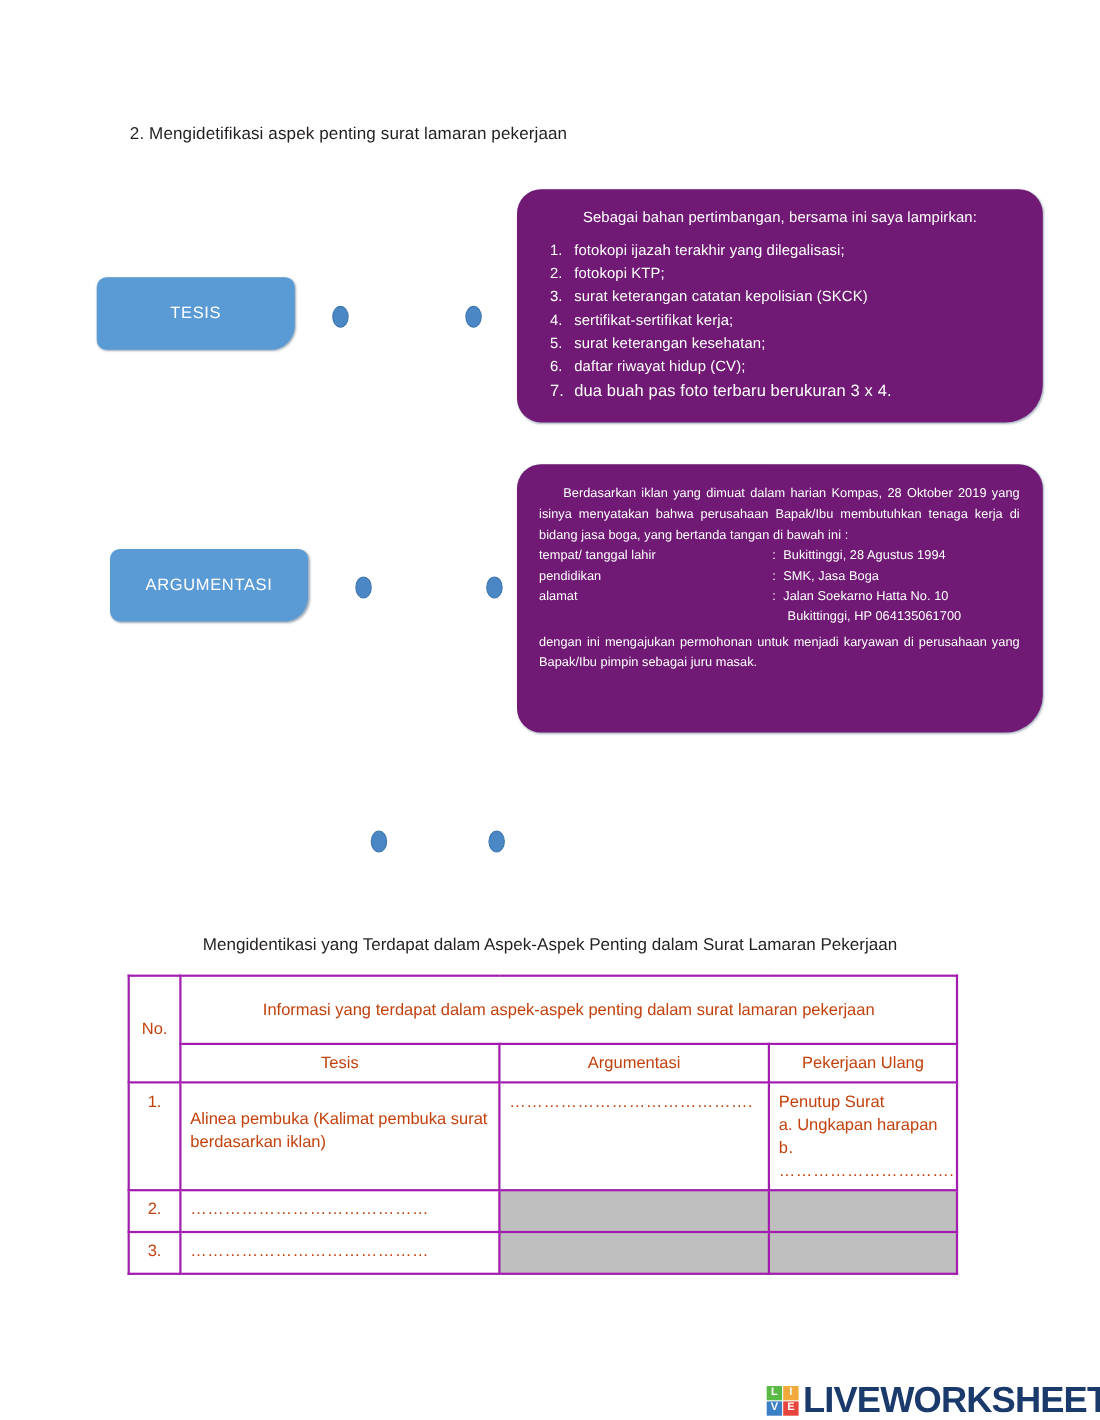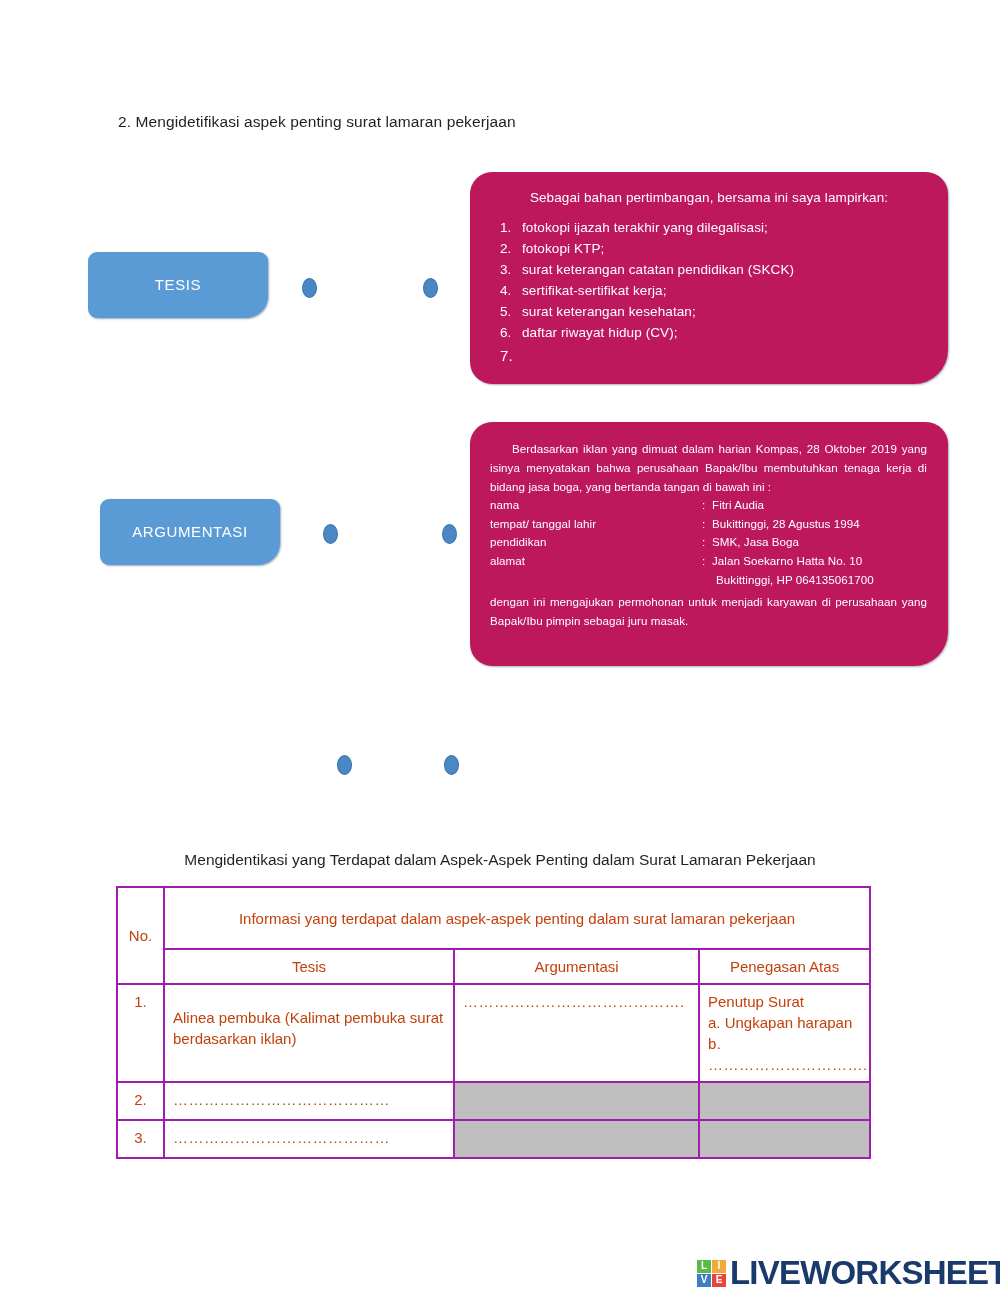--- a/index.html
+++ b/index.html
@@ -60,21 +60,21 @@
     height: 20px;
     background: #4a87c4;
     border: 1px solid #3d76ae;
     border-radius: 50%;
     box-sizing: border-box;
   }
 
   
   .callout {
     position: absolute;
-    background: #be185d;
+    background: #701a75;
     color: #ffffff;
     box-sizing: border-box;
     border-radius: 22px 22px 34px 22px;
     box-shadow: 1px 1px 2px rgba(40,70,100,0.4);
   }
 
   #callout-lampiran {
     left: 470px; top: 172px; width: 478px; height: 212px;
     padding: 18px 22px 10px 22px;
   }
@@ -266,55 +266,51 @@
       <li>
         <span class="li-num">1.</span>
         <span class="li-text">fotokopi ijazah terakhir yang dilegalisasi;</span>
       </li>
       <li>
         <span class="li-num">2.</span>
         <span class="li-text">fotokopi KTP;</span>
       </li>
       <li>
         <span class="li-num">3.</span>
-        <span class="li-text">surat keterangan catatan pendidikan (SKCK)</span>
+        <span class="li-text">surat keterangan catatan kepolisian (SKCK)</span>
       </li>
       <li>
         <span class="li-num">4.</span>
         <span class="li-text">sertifikat-sertifikat kerja;</span>
       </li>
       <li>
         <span class="li-num">5.</span>
         <span class="li-text">surat keterangan kesehatan;</span>
       </li>
       <li>
         <span class="li-num">6.</span>
         <span class="li-text">daftar riwayat hidup (CV);</span>
       </li>
       <li class="li-last">
         <span class="li-num">7.</span>
+        <span class="li-text">dua buah pas foto terbaru berukuran 3 x 4.</span>
       </li>
     </ul>
   </div>
 
   <div class="aspect-label" id="aspect-box-argumentasi">
     <span>ARGUMENTASI</span>
   </div>
   <div class="connector-dot" style="left:323px; top:524px;"></div>
   <div class="connector-dot" style="left:442px; top:524px;"></div>
 
   <div class="callout" id="callout-argumentasi">
     <p class="para-justify"><span class="indent-lead"></span><span>Berdasarkan iklan  yang dimuat dalam harian Kompas, 28 Oktober  2019 yang isinya  menyatakan bahwa perusahaan Bapak/Ibu membutuhkan tenaga kerja di bidang jasa boga,  yang bertanda tangan di bawah ini :</span></p>
     <table class="id-table">
       <tbody>
-          <tr>
-        <td class="id-key">nama</td>
-        <td class="id-sep">:</td>
-        <td>Fitri Audia</td>
-      </tr>
       <tr>
         <td class="id-key">tempat/ tanggal lahir</td>
         <td class="id-sep">:</td>
         <td>Bukittinggi, 28 Agustus 1994</td>
       </tr>
       <tr>
         <td class="id-key">pendidikan</td>
         <td class="id-sep">:</td>
         <td>SMK,  Jasa Boga</td>
       </tr>
@@ -347,21 +343,21 @@
       <col style="width:171px">
     </colgroup>
     <tbody>
       <tr>
         <td class="cell-no-header cell-center" rowspan="2">No.</td>
         <td class="cell-info-header" colspan="3">Informasi yang terdapat dalam aspek-aspek penting dalam surat lamaran pekerjaan</td>
       </tr>
       <tr>
         <td class="subhead-cell">Tesis</td>
         <td class="subhead-cell">Argumentasi</td>
-        <td class="subhead-cell">Penegasan Atas</td>
+        <td class="subhead-cell">Pekerjaan Ulang</td>
       </tr>
 
       <tr>
         <td class="row-num-cell cell-tall">1.</td>
         <td class="body-cell">
           <div class="lead-top" style="padding-top:14px;">Alinea pembuka (Kalimat pembuka surat berdasarkan iklan)</div>
         </td>
         <td class="body-cell dots-line">…………………………………….</td>
         <td class="body-cell">
           <div>Penutup Surat</div>

